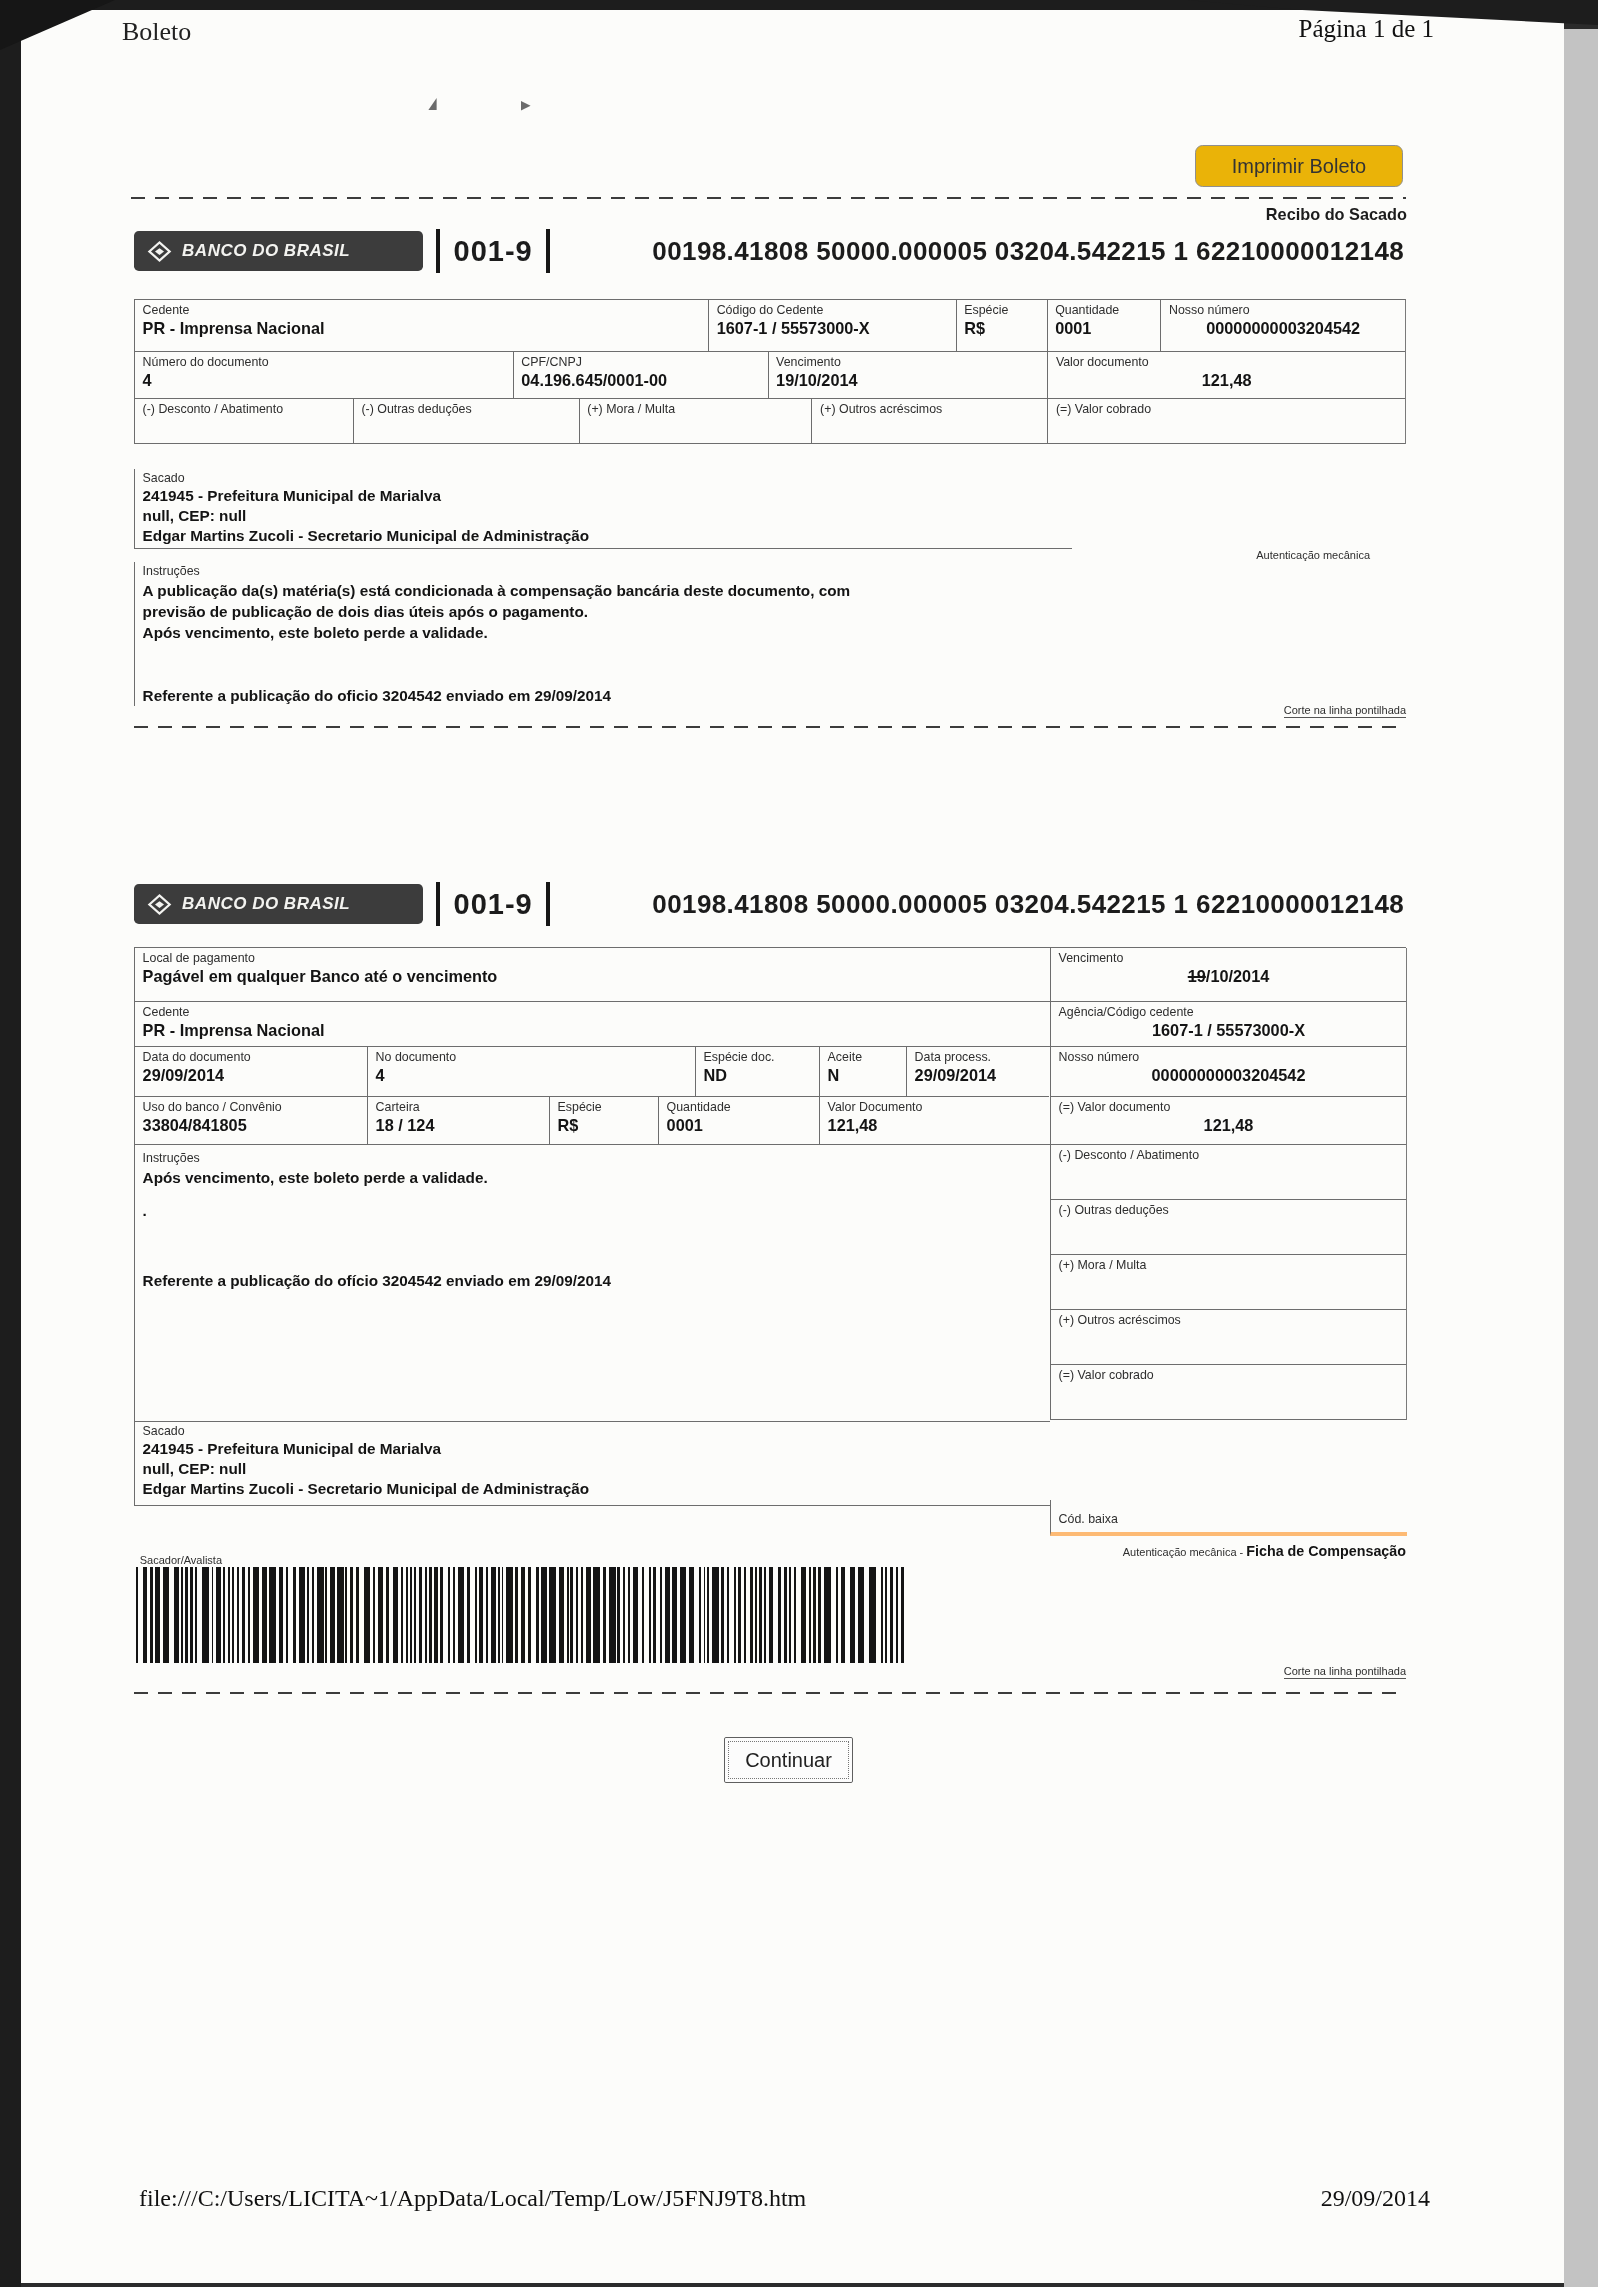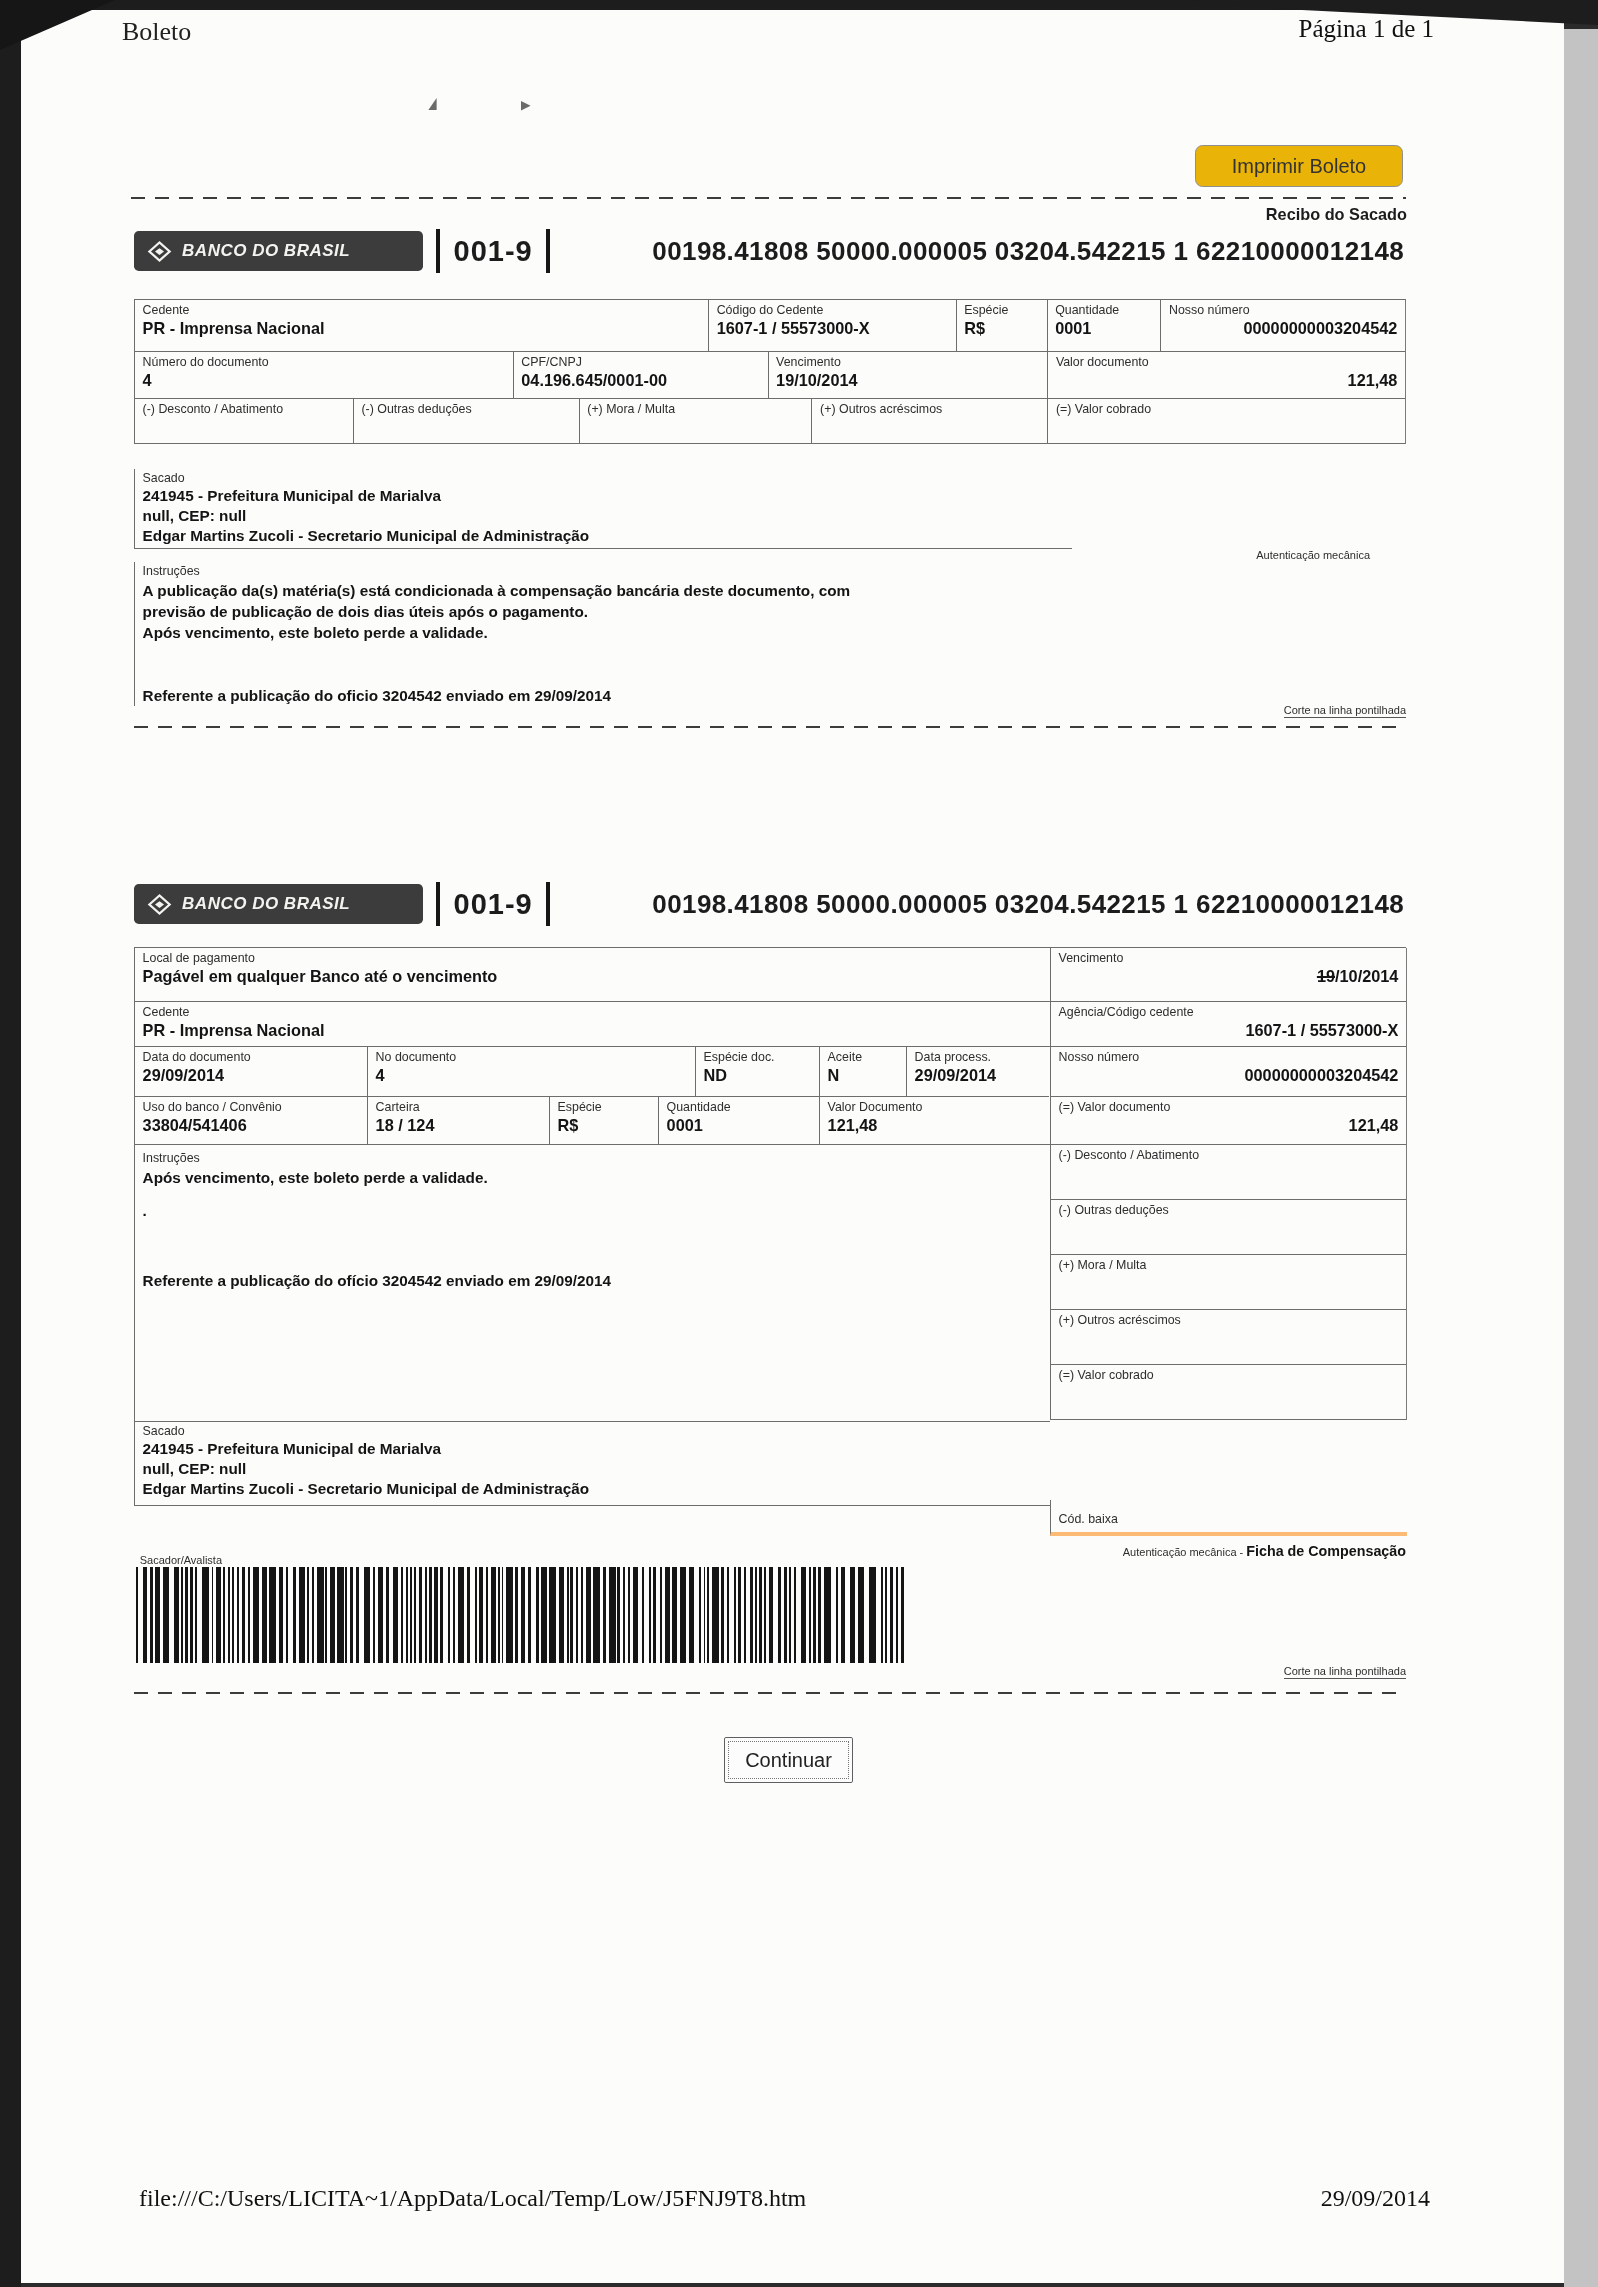--- a/index.html
+++ b/index.html
@@ -38,21 +38,21 @@
   .bb-logo .bb-name{color:#f3f3f0;font-weight:bold;font-style:italic;font-size:17px;letter-spacing:0.5px}
   .vbar{width:3.8px;height:44px;background:#161616;margin:0 13.4px}
   .bank-code{font-weight:bold;font-size:29px;letter-spacing:1px}
   .digitable{flex:1;text-align:right;font-weight:bold;font-size:26px;letter-spacing:0.4px;padding-right:1.9px;white-space:nowrap}
 
   .tbl{border-top:1px solid #6d6d6d;border-right:1px solid #7a7a7a;margin-top:25px}
   .trow{display:flex}
   .cell{border-left:1px solid #6d6d6d;border-bottom:1px solid #6d6d6d;box-sizing:border-box;padding:2.9px 7.6px;overflow:hidden}
   .lbl{font-size:12.4px;color:#2e2e2e;line-height:1.25;white-space:nowrap}
   .val{font-weight:bold;font-size:16.3px;color:#141414;white-space:nowrap;line-height:1.3}
-  .r{text-align:right}
+  .r{text-align:center}
   .sm{font-size:11px;color:#2e2e2e}
   .underl{border-bottom:1px solid #555;padding-bottom:1px}
 
   .sacado{margin-top:25px;border-left:1px solid #6d6d6d;padding:1.9px 0 0 7.6px;height:80px;position:relative;box-sizing:border-box}
   .sacado .val{font-size:15.3px;line-height:20px}
   .partline{position:absolute;left:0;bottom:0;height:1px;background:#6d6d6d}
   .auth1{right:36px;top:321px}
   .instr{margin-top:13.4px;border-left:1px solid #6d6d6d;padding:1.9px 0 0 7.6px;box-sizing:border-box}
   .instr .val{font-size:15.3px;line-height:21px}
   .referente{margin-top:42px}
@@ -241,21 +241,21 @@
           <div class="val">N</div>
         </div>
         <div class="cell" style="width:143px">
           <div class="lbl">Data process.</div>
           <div class="val">29/09/2014</div>
         </div>
       </div>
       <div class="trow" style="height:48px">
         <div class="cell" style="width:233px">
           <div class="lbl">Uso do banco / Convênio</div>
-          <div class="val">33804/541406</div>
+          <div class="val">33804/841805</div>
         </div>
         <div class="cell" style="width:182px">
           <div class="lbl">Carteira</div>
           <div class="val">18 / 124</div>
         </div>
         <div class="cell" style="width:109px">
           <div class="lbl">Espécie</div>
           <div class="val">R$</div>
         </div>
         <div class="cell" style="width:161px">

